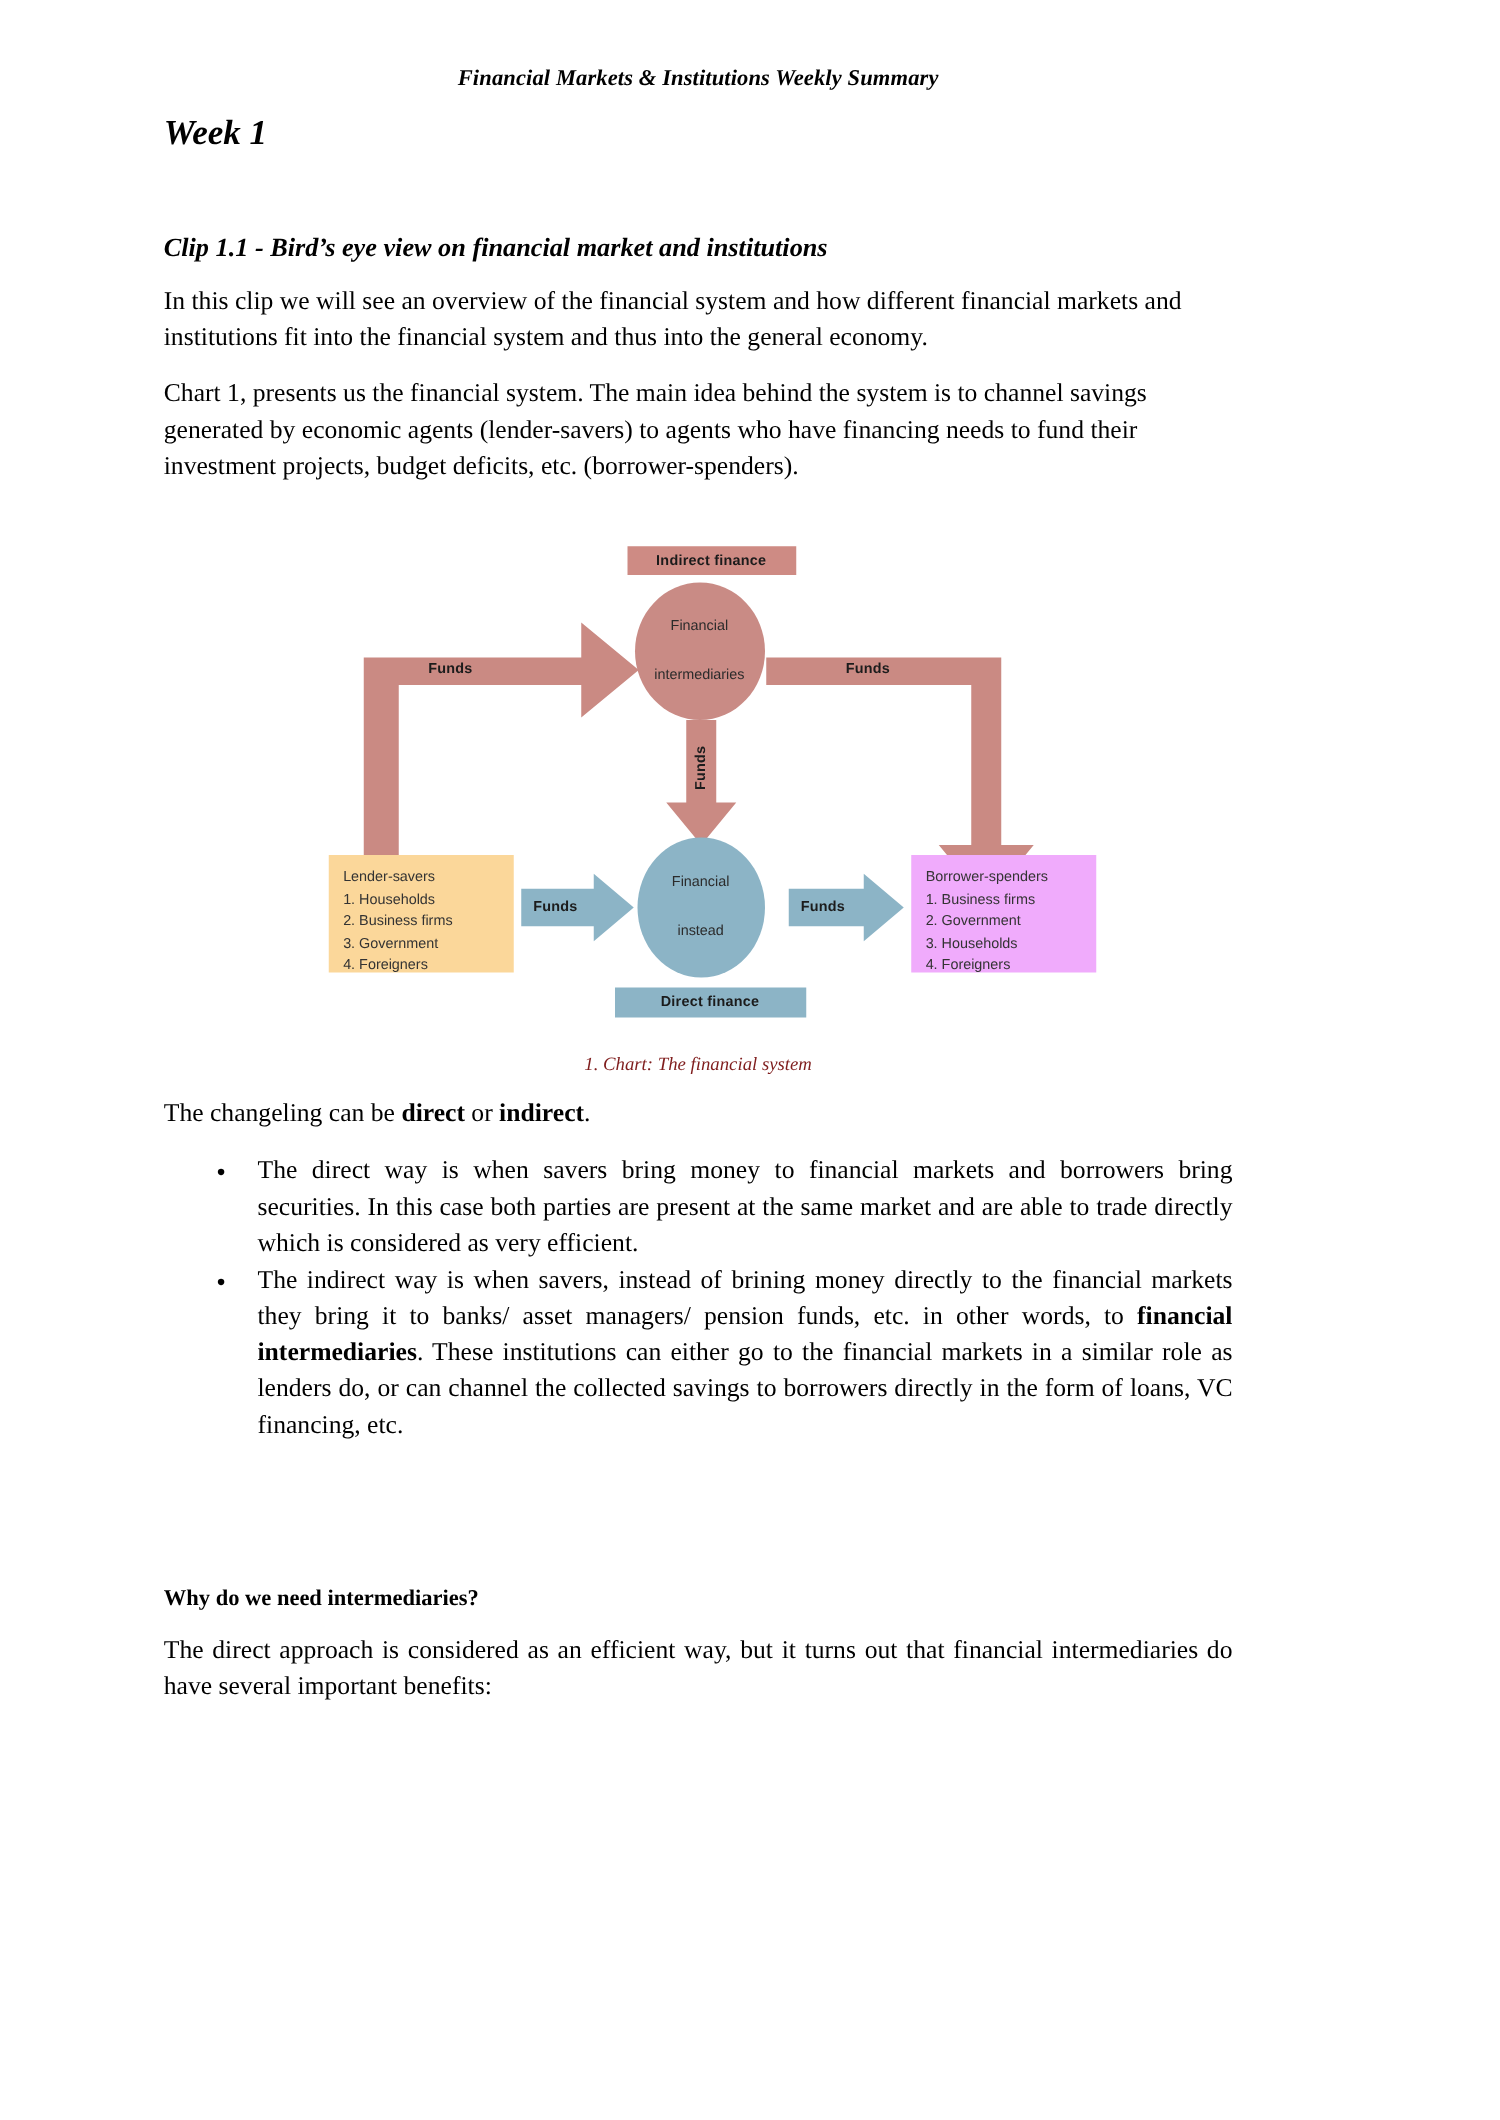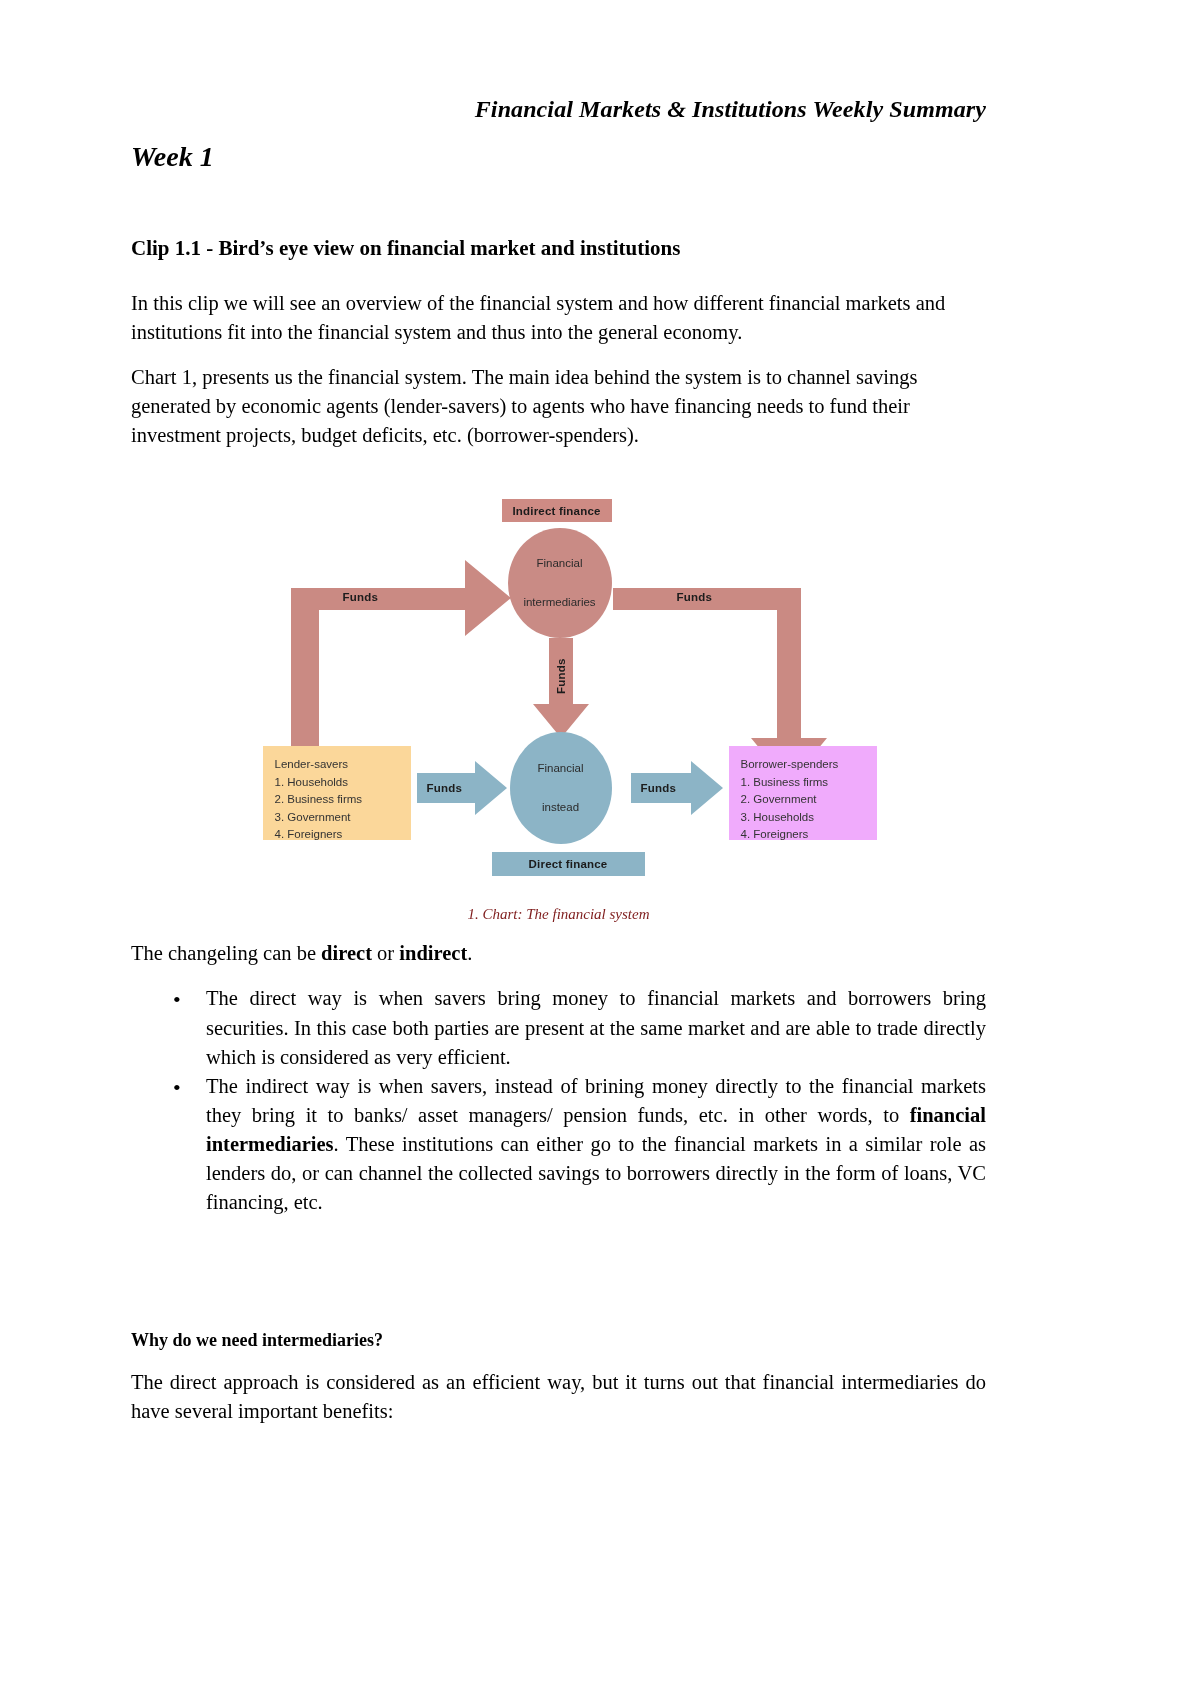--- a/index.html
+++ b/index.html
@@ -24,45 +24,46 @@
   }
   .content {
     position: absolute;
     left: 131px;
     top: 0;
     width: 855px;
   }
 
   
   .doc-header {
-    text-align: right;
+    text-align: center;
     font-style: italic;
     font-weight: bold;
-    font-size: 24px;
+    font-size: 18px;
     letter-spacing: 0.1px;
-    margin-top: 96px;
+    margin-top: 52px;
     margin-bottom: 0;
   }
 
   
   .week-heading {
     font-style: italic;
     font-weight: bold;
     font-size: 28px;
     margin-bottom: 0;
     line-height: 1.1;
   }
 
   
   .clip-heading {
     font-weight: bold;
     font-size: 21px;
     margin-top: 62px;
-    margin-bottom: 12px;
+    margin-bottom: 0;
     line-height: 1.25;
+    font-style: italic;
   }
   .sub-heading {
     font-weight: bold;
     font-size: 18px;
     margin-top: 0;
     margin-bottom: 0;
     line-height: 1.25;
   }
 
   
@@ -122,21 +123,21 @@
     justify-content: center;
     font-family: "Liberation Sans", "DejaVu Sans", sans-serif;
     font-weight: bold;
     font-size: 11.5px;
     color: #1b1b1b;
     letter-spacing: 0.2px;
   }
   .lbl-indirect {
     left: 263px;
     top: 7px;
-    width: 110px;
+    width: 135px;
     height: 23px;
     background: #ce8b84;
   }
   .lbl-direct {
     left: 253px;
     top: 360px;
     width: 153px;
     height: 24px;
     background: #8cb4c6;
   }

